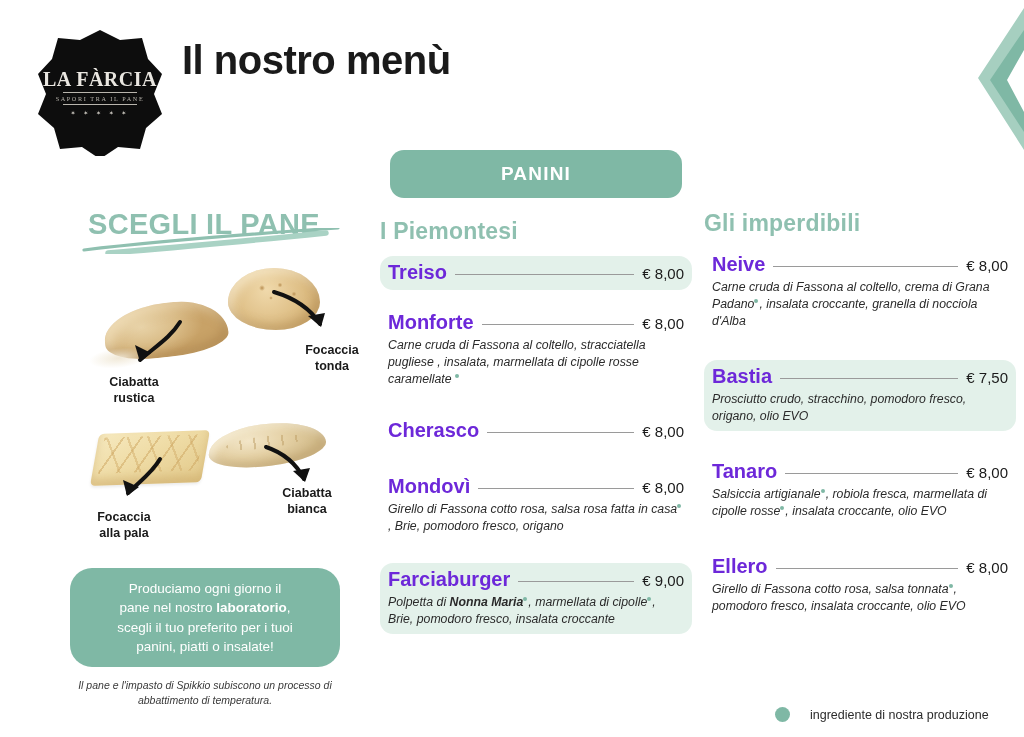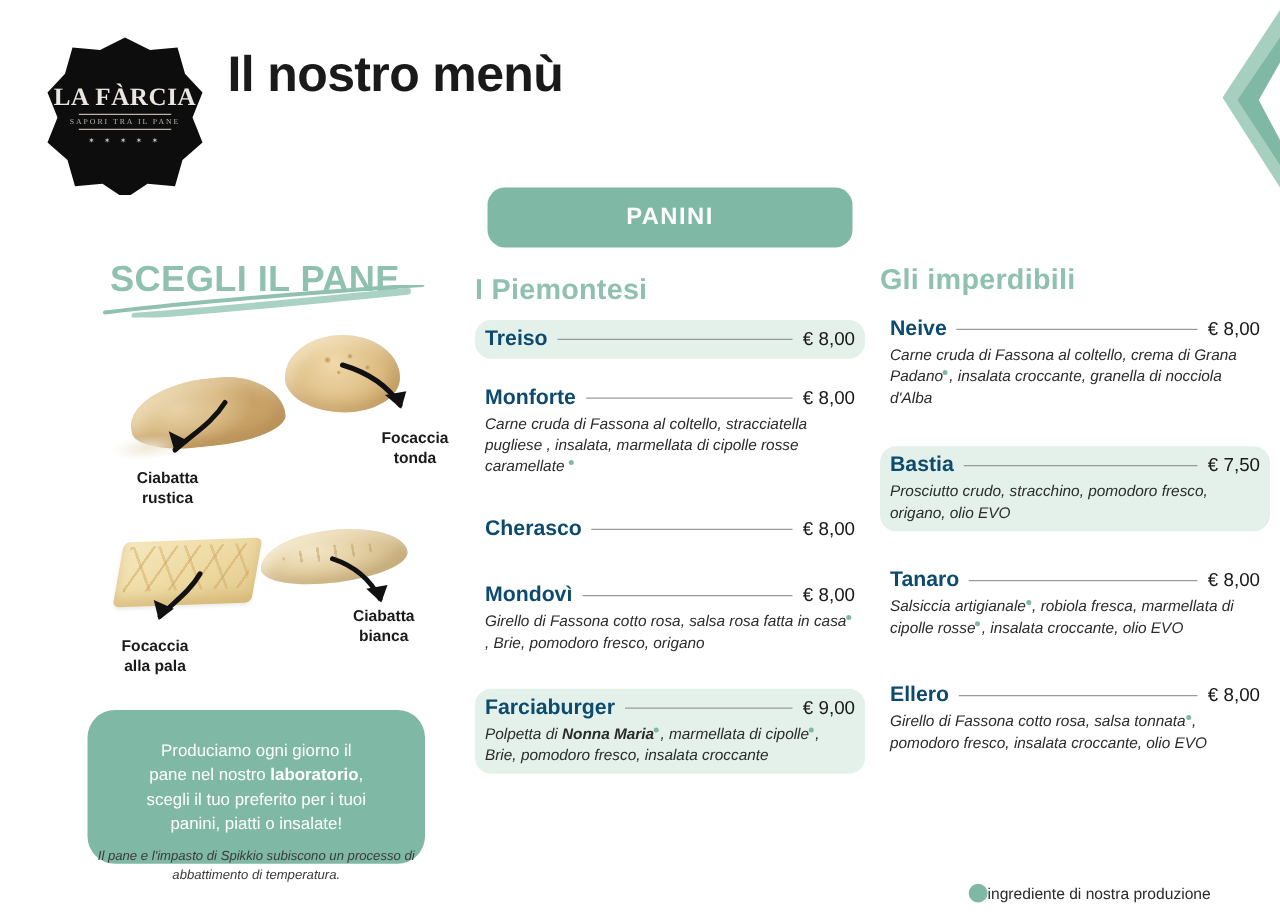--- a/index.html
+++ b/index.html
@@ -123,21 +123,21 @@
     box-shadow: inset -5px -5px 9px rgba(160,125,70,.25), inset 4px 4px 9px rgba(255,252,238,.6);
   }
   .loaf-bianca::after{
     content:""; position:absolute; left:18px; top:12px; width:78px; height:12px;
     background:repeating-linear-gradient(88deg, rgba(188,157,100,.5) 0 2px, rgba(255,255,255,0) 2px 14px);
     border-radius:50%;
   }
 
   
   .info-box {
-    position:absolute; left:70px; top:568px; width:270px; height:123px;
+    position:absolute; left:70px; top:568px; width:270px; height:99px;
     background:#7fb8a5; border-radius:22px;
     display:flex; align-items:center; justify-content:center; padding:6px 16px;
   }
   .info-box-text {
     color:#ffffff; font-size:13.5px; line-height:1.42; text-align:center; font-weight:400;
   }
   .info-box-text b { font-weight:700; }
   .info-note {
     position:absolute; left:70px; top:678px; width:270px;
     font-size:10.5px; font-style:italic; color:#3a3a3a; text-align:center; line-height:1.45;
@@ -148,41 +148,41 @@
   .col-left  { left:380px; top:218px; width:312px; }
   .col-right { left:704px; top:210px; width:312px; }
 
   .col-heading {
     font-size:23px; font-weight:700; color:#8fc0b0; margin-bottom:11px; letter-spacing:0.2px;
   }
 
   .menu-item { position:relative; padding:5px 8px 6px 8px; margin-bottom:16px; border-radius:13px; }
   .menu-item.hl { background:#e3f1ea; }
   .item-row { display:flex; align-items:baseline; gap:8px; }
-  .item-name { font-size:17px; font-weight:700; color:#0c4a6e; white-space:nowrap; }
+  .item-name { font-size:20px; font-weight:700; color:#6d28d9; white-space:nowrap; }
   .item-leader { flex:1 1 auto; height:1px; background:#9a9a9a; position:relative; top:-4px; min-width:18px; }
   .item-price { font-size:15px; color:#1a1a1a; white-space:nowrap; font-weight:400; }
   .item-desc {
     font-size:12.3px; font-style:italic; color:#2b2b2b; line-height:1.38; margin-top:3px;
   }
   .item-desc b { font-weight:700; font-style:italic; }
   .dot-mark {
     display:inline-block; width:4px; height:4px; border-radius:50%;
     background:#7fb8a5; vertical-align:super; margin:0 1px 0 0;
   }
 
   
   .col-left  .menu-item:nth-child(2) { margin-bottom:20px; }
   .col-left  .menu-item:nth-child(3) { margin-bottom:22px; }
   .col-left  .menu-item:nth-child(4) { margin-bottom:22px; }
   .col-left  .menu-item:nth-child(5) { margin-bottom:22px; }
   .col-right .menu-item { margin-bottom:24px; }
 
   
-  .legend { position:absolute; left:775px; top:707px; display:flex; align-items:center; gap:0; }
+  .legend { position:absolute; left:775px; top:707px; display:flex; align-items:center; gap:20px; }
   .legend-dot { width:15px; height:15px; border-radius:50%; background:#7fb8a5; }
   .legend-label { font-size:12.5px; color:#2b2b2b; }
 </style>
 </head>
 <body>
 
 <div id="page">
 
   <div class="corner-deco">
     <svg width="64" height="170" viewBox="0 0 64 170" aria-hidden="true">

